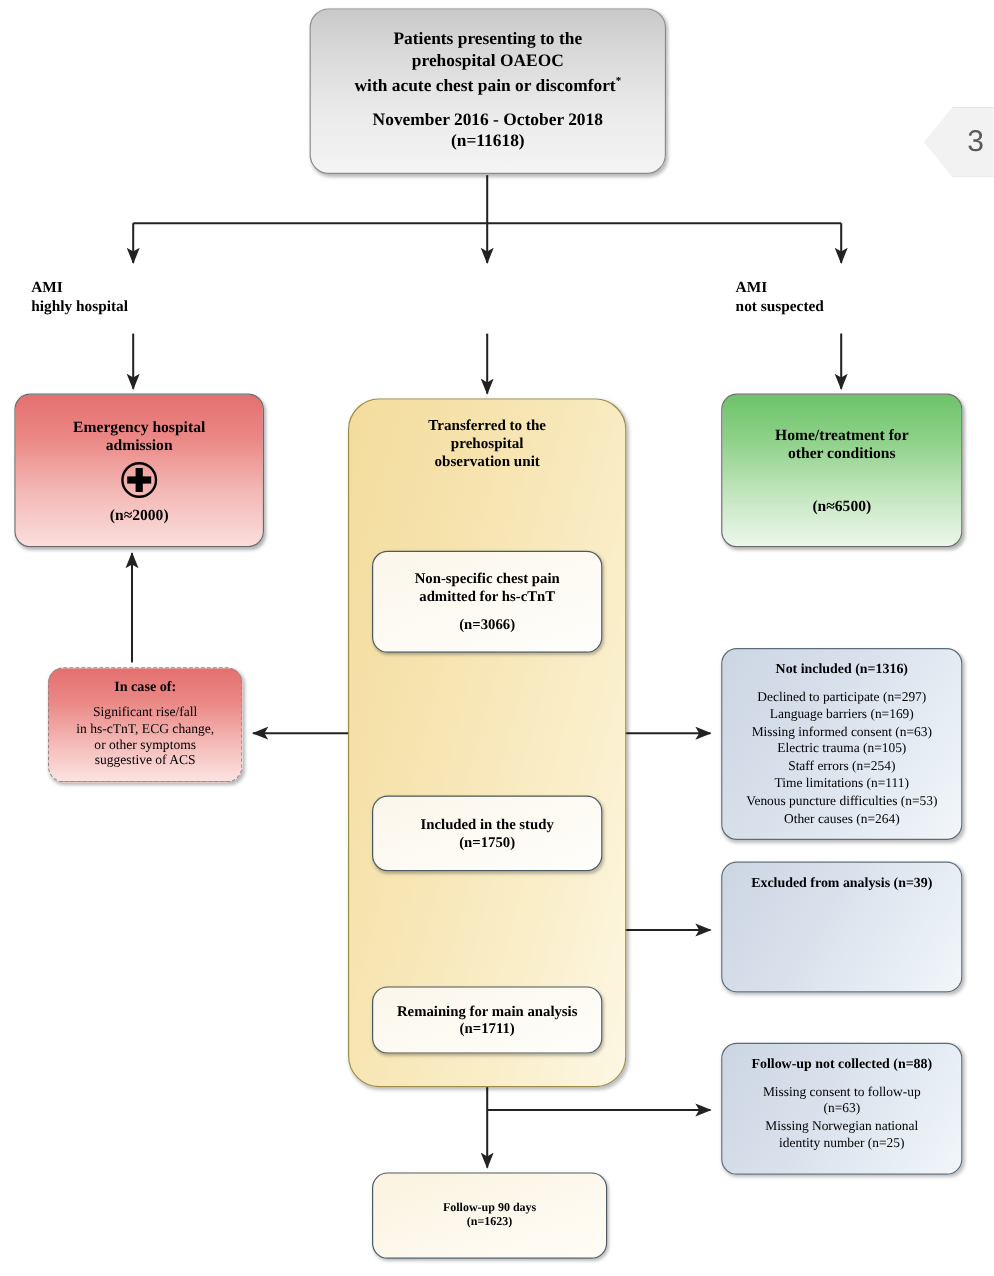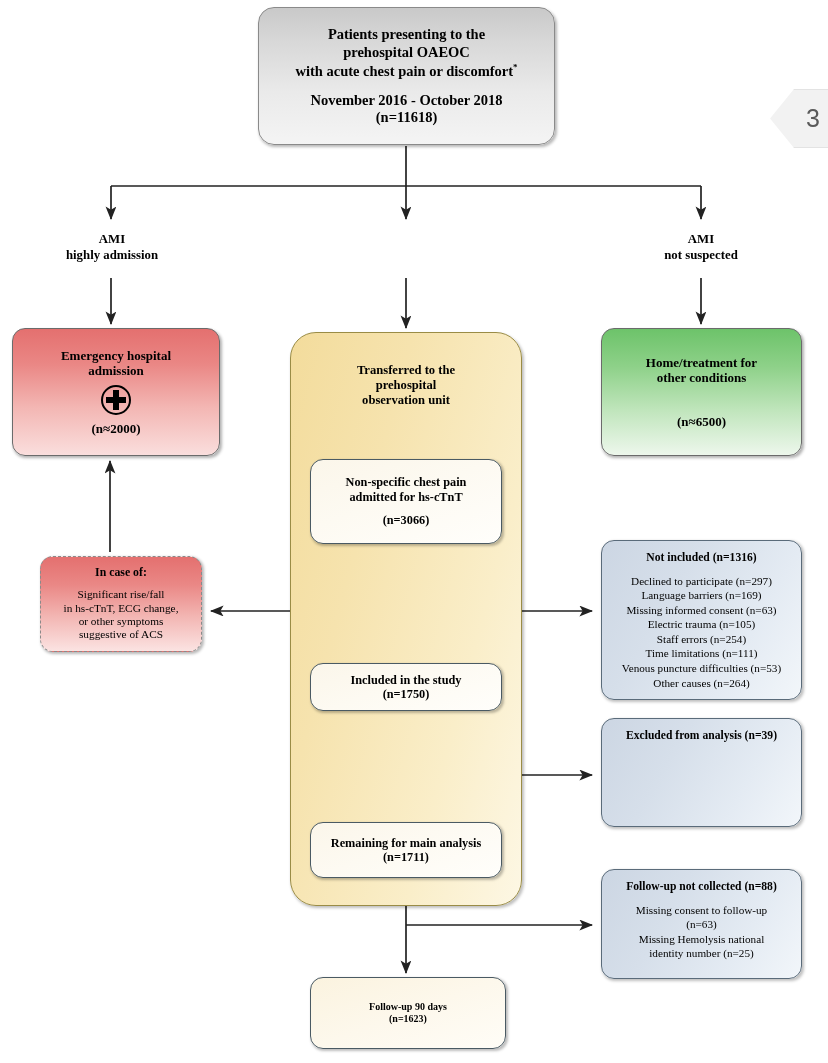--- a/index.html
+++ b/index.html
@@ -26,28 +26,28 @@
     background:linear-gradient(180deg,#e4706f 0%,#ea8785 28%,#f3b6b3 62%,#fadedd 100%);
     box-shadow:1.5px 2px 3px rgba(0,0,0,.3);font-size:13px;font-weight:bold;}
   .box-green{left:601px;top:328px;width:201px;height:128px;border:1.1px solid #6b6b6b;
     border-radius:13px;
     background:linear-gradient(180deg,#6dc36a 0%,#8ed189 30%,#c2e6be 66%,#edf7ec 100%);
     box-shadow:1.5px 2px 3px rgba(0,0,0,.3);font-size:13px;font-weight:bold;}
   .box-yellow{left:290px;top:332px;width:232px;height:574px;border:1.2px solid #9a8c46;
     border-radius:26px;
     background:linear-gradient(105deg,#f3dc9c 0%,#f6e3ae 32%,#faeec9 70%,#fdf7e4 100%);
     box-shadow:1.5px 2px 3px rgba(0,0,0,.25);justify-content:flex-start;}
-  .box-yellow .hdr{margin-top:30px;font-size:12.6px;font-weight:bold;line-height:1.2;}
+  .box-yellow .hdr{margin-top:14px;font-size:12.6px;font-weight:bold;line-height:1.2;}
 
   
   .box-inner{left:310px;width:192px;border:1.1px solid #4a5a63;border-radius:13px;
     background:linear-gradient(160deg,#fbf6ea 0%,#fdfaf2 45%,#fffefb 100%);
     box-shadow:1.3px 1.6px 2.6px rgba(0,0,0,.26);font-size:12.3px;font-weight:bold;}
   .inner1{top:459px;height:85px;}
-  .inner2{top:663px;height:48px;}
+  .inner2{top:663px;height:63px;}
   .inner3{top:822px;height:56px;}
   .box-followup{left:310px;top:977px;width:196px;height:72px;border:1.1px solid #4a5a63;
     border-radius:13px;
     background:linear-gradient(160deg,#fbf3df 0%,#fdf8ec 50%,#fffdf7 100%);
     box-shadow:1.3px 1.6px 2.6px rgba(0,0,0,.26);font-size:10px;font-weight:bold;}
 
   
   .box-dashed{left:40px;top:556px;width:162px;height:96px;border:1.6px dashed #8a8a8a;
     border-radius:13px;
     background:linear-gradient(180deg,#e4706f 0%,#ea8886 30%,#f3b8b5 65%,#fbe3e2 100%);
@@ -58,21 +58,21 @@
     background:linear-gradient(120deg,#ccd6e3 0%,#d6dfea 35%,#e4ebf3 70%,#f2f6fa 100%);
     box-shadow:1.4px 1.8px 3px rgba(0,0,0,.25);font-size:11.2px;justify-content:flex-start;}
   .blue1{top:540px;height:160px;}
   .blue2{top:718px;height:109px;}
   .blue3{top:869px;height:110px;}
   .box-blue .btitle{font-weight:bold;font-size:11.6px;margin-top:10px;}
   .box-blue .blist{margin-top:9px;line-height:1.30;}
   .box-blue .blist div{white-space:nowrap;}
 
   
-  .lbl{position:absolute;text-align:center;font-size:12.8px;font-weight:bold;
+  .lbl{position:absolute;font-size:12.8px;font-weight:bold;
        line-height:1.25;}
   .lbl-left{left:26px;top:232px;width:172px;}
   .lbl-mid{left:300px;top:232px;width:212px;}
   .lbl-right{left:613px;top:232px;width:176px;}
 
   
   .plus-icon{width:30px;height:30px;margin:7px 0 6px;position:relative;}
   .plus-icon .ring{position:absolute;inset:0;border:2.4px solid #000;border-radius:50%;}
   .plus-icon .hbar{position:absolute;left:5px;top:12.3px;width:20px;height:5.4px;background:#000;}
   .plus-icon .vbar{position:absolute;top:5px;left:12.3px;height:20px;width:5.4px;background:#000;}
@@ -142,21 +142,21 @@
     <div class="l1">
       <span>with acute chest pain or discomfort</span><span class="sup">*</span>
     </div>
     <div class="gap"></div>
     <div>November 2016 - October 2018</div>
     <div>(n=11618)</div>
   </div>
 
   <div class="lbl lbl-left">
     <div>AMI</div>
-    <div>highly admission</div>
+    <div>highly hospital</div>
   </div>
   <div class="lbl lbl-right">
     <div>AMI</div>
     <div>not suspected</div>
   </div>
 
   <div class="box box-red">
     <div>Emergency hospital</div>
     <div>admission</div>
     <div class="plus-icon">
@@ -228,18 +228,18 @@
 
   <div class="box box-blue blue2">
     <div class="btitle">Excluded from analysis (n=39)</div>
   </div>
 
   <div class="box box-blue blue3">
     <div class="btitle">Follow-up not collected (n=88)</div>
     <div class="blist">
       <div>Missing consent to follow-up</div>
       <div>(n=63)</div>
-      <div>Missing Hemolysis national</div>
+      <div>Missing Norwegian national</div>
       <div>identity number (n=25)</div>
     </div>
   </div>
 
 </div>
 
 </body></html>

